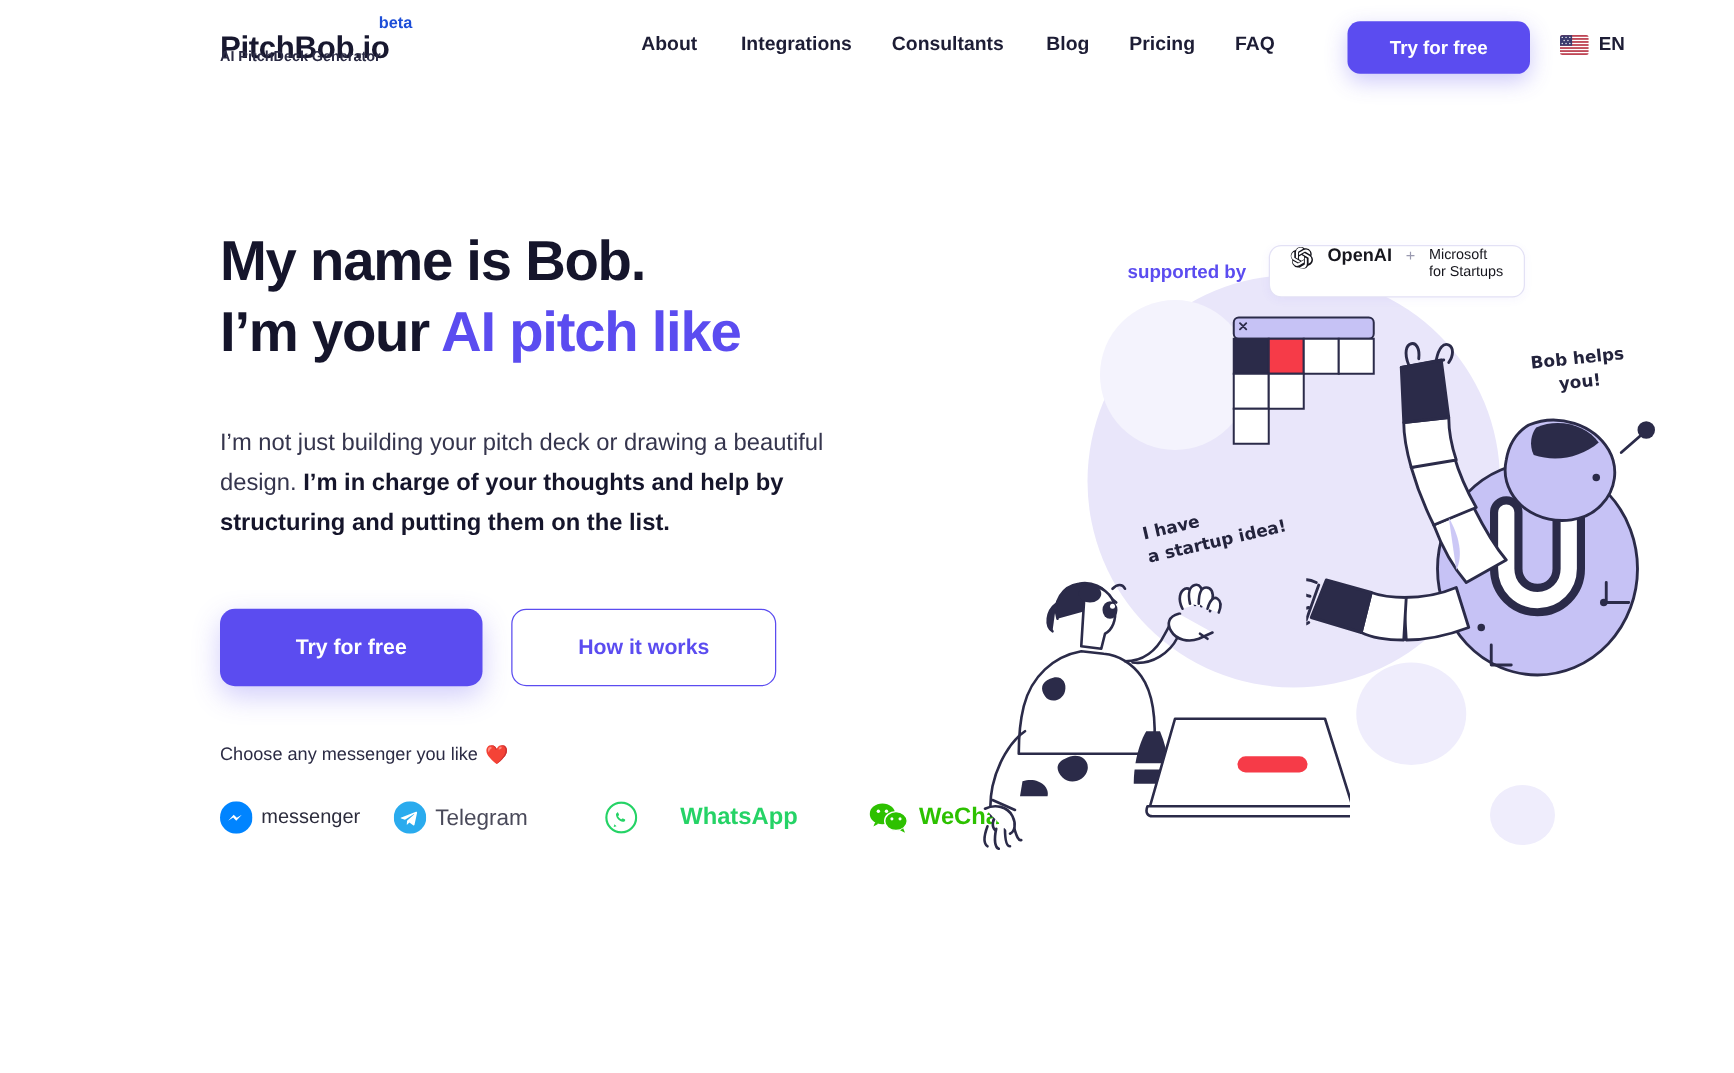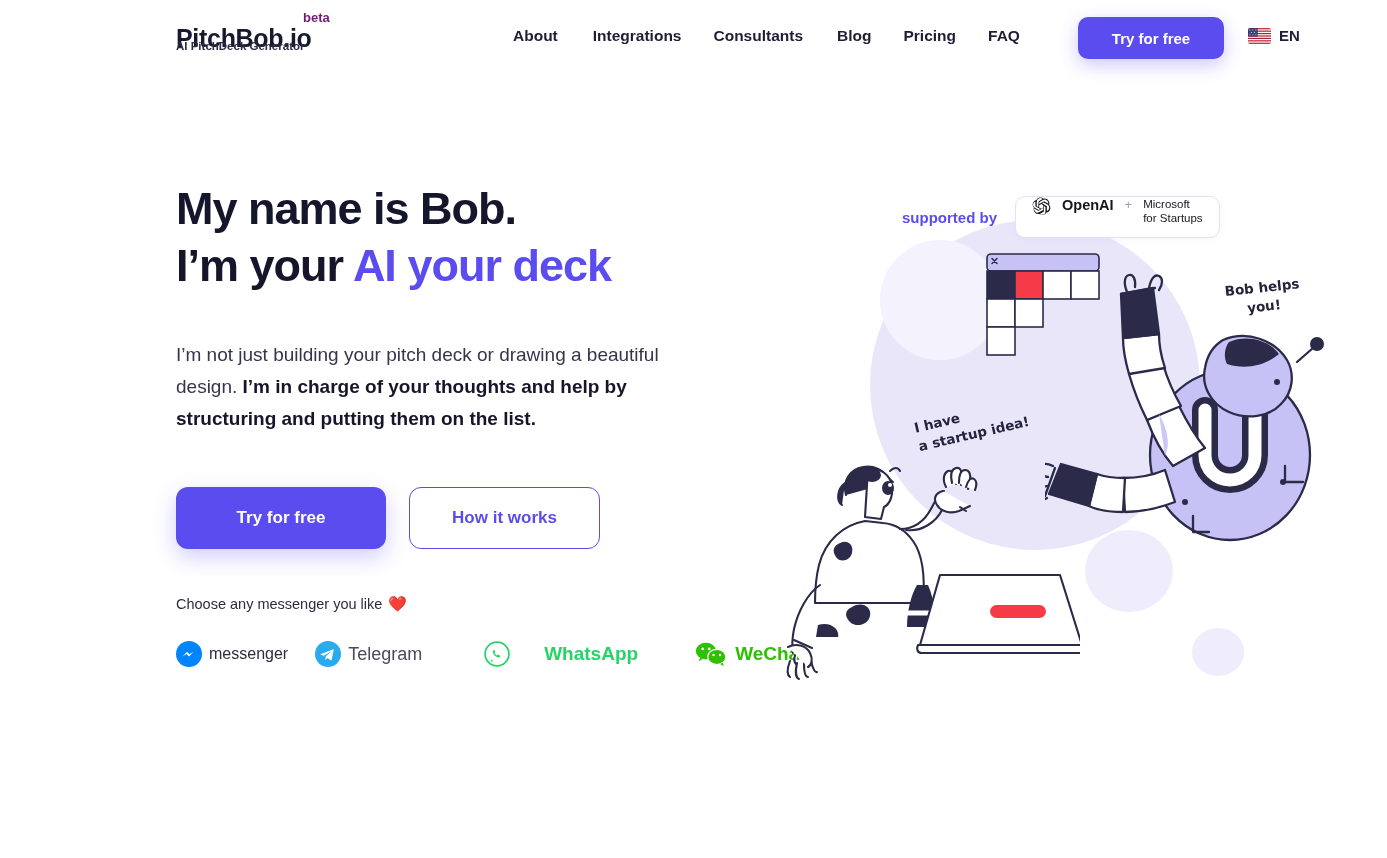--- a/index.html
+++ b/index.html
@@ -24,21 +24,21 @@
     font-size: 25px; font-weight: 700; color: #18182f;
     letter-spacing: -0.3px; line-height: 1;
   }
   .logo-sub {
     position: absolute; left: 0; top: 29px; width: 150px;
     font-size: 11.5px; font-weight: 600; color: #2b2b44;
     line-height: 1.35;
   }
   .logo-beta {
     position: absolute; left: 127px; top: 0px;
-    font-size: 13px; font-weight: 700; color: #701a75;
+    font-size: 13px; font-weight: 700; color: #1d4ed8;
   }
 
   .nav { position: absolute; left: 513px; top: 27px; display: flex; gap: 0; }
   .nav a {
     font-size: 15.5px; font-weight: 600; color: #1d1d35;
     text-decoration: none; padding: 0 28px 0 0; white-space: nowrap;
   }
   .nav a:nth-child(1){ padding-right:35px; }
   .nav a:nth-child(2){ padding-right:32px; }
   .nav a:nth-child(3){ padding-right:34px; }
@@ -78,21 +78,21 @@
 
   .cta-row { margin-top: 52px; display: flex; gap: 23px; }
   .btn-primary {
     width: 210px; height: 62px; border-radius: 12px;
     background: #5b4cf0; color: #fff; border: none;
     font-size: 17px; font-weight: 700;
     font-family: "Liberation Sans", sans-serif; cursor: pointer;
     box-shadow: 0 8px 22px rgba(91,76,240,0.28);
   }
   .btn-secondary {
-    width: 191px; height: 62px; border-radius: 12px;
+    width: 212px; height: 62px; border-radius: 12px;
     background: #fff; color: #5b4cf0; border: 1.6px solid #5b4cf0;
     font-size: 17px; font-weight: 700;
     font-family: "Liberation Sans", sans-serif; cursor: pointer;
   }
 
   .messenger-title {
     margin-top: 46px; font-size: 14.5px; color: #2b2b44; font-weight: 500;
     display: flex; align-items: center; gap: 6px;
   }
   .heart { font-size: 15px; }
@@ -190,21 +190,21 @@
         </g>
       </svg>
       <span class="lang-label">EN</span>
     </div>
   </div>
 
   <div class="hero-left">
 
     <h1 class="headline">
       <span>My name is Bob.</span><br>
-      <span>I’m your </span><span class="accent">AI your deck</span><br>
+      <span>I’m your </span><span class="accent">AI pitch like</span><br>
     </h1>
 
     <p class="lead">
       <span>I’m not just building your pitch deck or drawing a beautiful design. </span><b>I’m in charge of your thoughts and help by structuring and putting them on the list.</b>
     </p>
 
     <div class="cta-row">
       <button class="btn-primary">Try for free</button>
       <button class="btn-secondary">How it works</button>
     </div>

